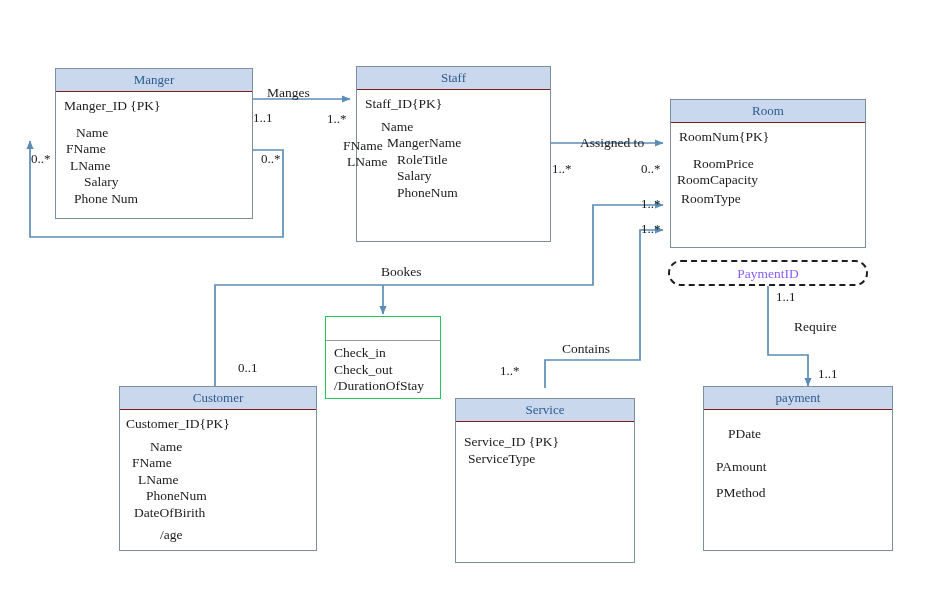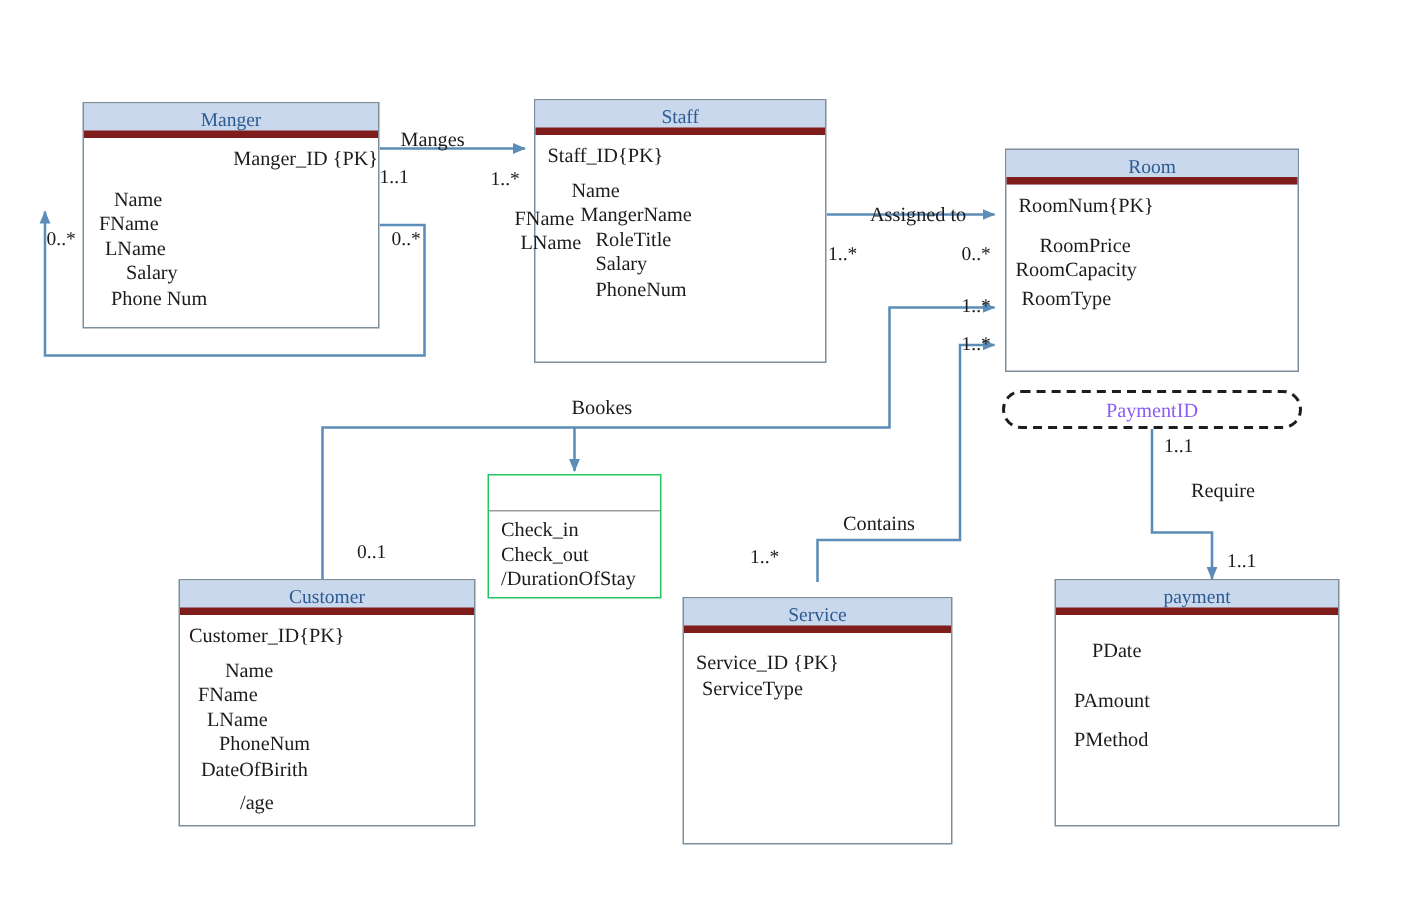--- a/index.html
+++ b/index.html
@@ -14,21 +14,21 @@
 
   
   .entity{
     position:absolute;
     background:#ffffff;
     border:1px solid #7d8f9e;
     box-sizing:border-box;
   }
   .entity > .hdr{
     background:#c9d8ec;
-    border-bottom:5px solid #7f1d1d;
+    border-bottom:1px solid #7f1d1d;
     color:#2d5b93;
     font-size:13px;
     text-align:center;
     line-height:22px;
     height:23px;
     box-sizing:border-box;
   }
   .entity > .body{
     position:relative;
     color:#1b1b1b;
@@ -99,21 +99,21 @@
 
       <path d="M545,388 L545,360 L640,360 L640,230 L663,230" marker-end="url(#ah)"></path>
 
       <path d="M768,285 L768,355 L808,355 L808,386" marker-end="url(#ah)"></path>
     </g>
   </svg>
 
   <div class="entity" style="left:55px;top:68px;width:198px;height:151px;">
     <div class="hdr">Manger</div>
     <div class="body">
-      <span class="attr" style="padding-left:8px;text-align:right;">Manger_ID {PK}</span>
+      <span class="attr" style="padding-left:8px;">Manger_ID {PK}</span>
       <span class="attr" style="padding-left:20px;margin-top:10px;">Name</span>
       <span class="attr" style="padding-left:10px;">FName</span>
       <span class="attr" style="padding-left:14px;">LName</span>
       <span class="attr" style="padding-left:28px;">Salary</span>
       <span class="attr" style="padding-left:18px;">Phone Num</span>
     </div>
   </div>
 
   <div class="entity" style="left:356px;top:66px;width:195px;height:176px;">
     <div class="hdr">Staff</div>

